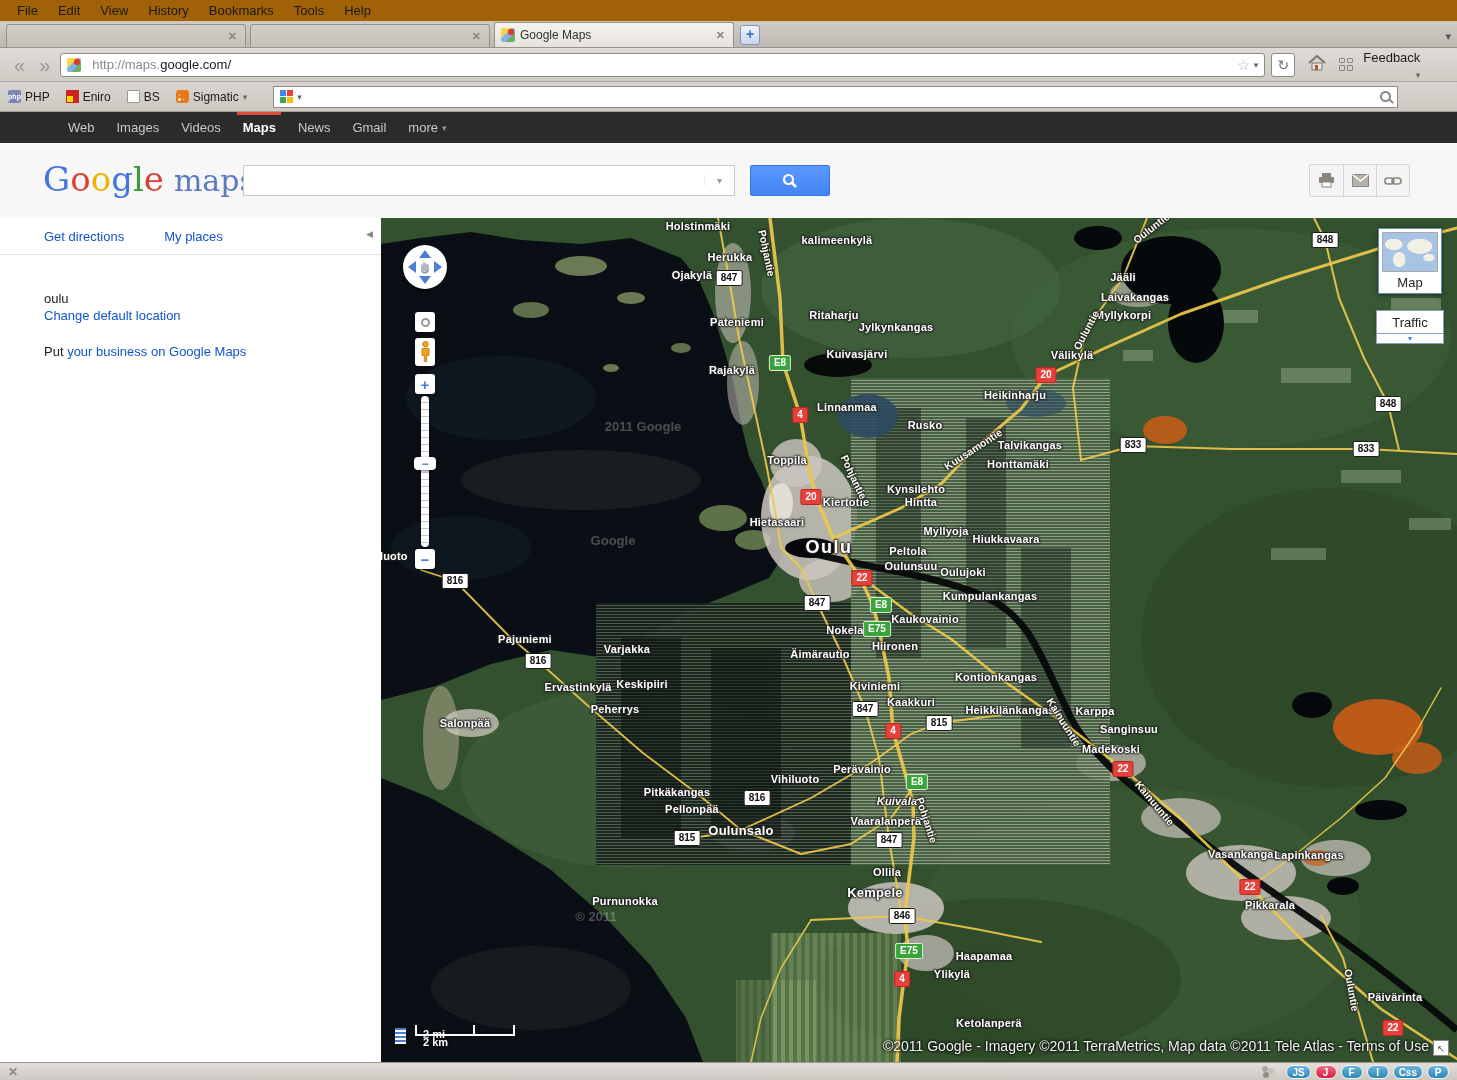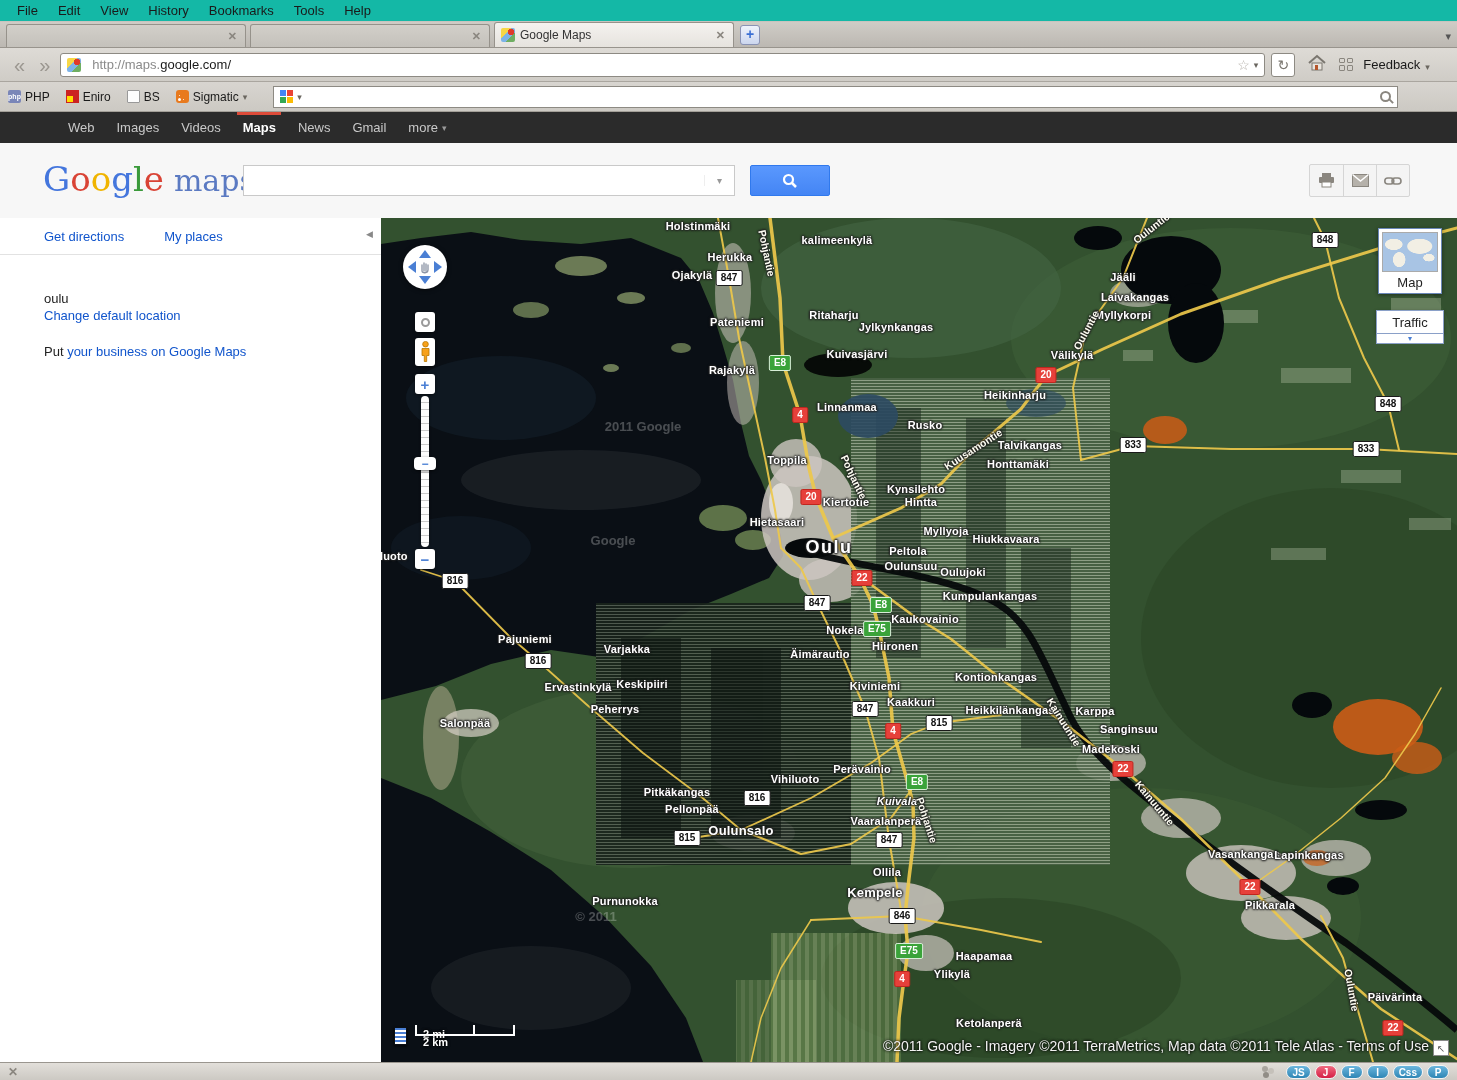--- a/index.html
+++ b/index.html
@@ -1,20 +1,20 @@
 <!DOCTYPE html>
 <html><head>
 <meta charset="utf-8">
 <style>
   * { margin:0; padding:0; box-sizing:border-box; }
   html,body { width:1457px; height:1080px; overflow:hidden; background:#d6d2cd;
     font-family:"Liberation Sans",sans-serif; }
   .abs { position:absolute; }
   
-  #menubar { left:0; top:0; width:1457px; height:22px; background:#14b8a6;
+  #menubar { left:0; top:0; width:1457px; height:22px; background:#a16207;
     border-bottom:1px solid #c8c4be; display:flex; align-items:center; padding-left:8px; gap:2px; }
   .menu-item { font-size:13px; color:#1a1a1a; padding:2px 9px; cursor:default; }
   #tabbar { left:0; top:22px; width:1457px; height:26px;
     background:linear-gradient(#cfccc6,#bcb8b2); border-bottom:1px solid #98948d;
     display:flex; align-items:flex-end; padding-left:6px; }
   .tab { width:240px; height:23px; margin-right:4px; background:linear-gradient(#d2cfc9,#c4c1bb);
     border:1px solid #96928b; border-bottom:none; border-radius:3px 3px 0 0;
     display:flex; align-items:center; padding:0 6px; font-size:12px; color:#333; }
   .tab.active { background:linear-gradient(#f4f2ef,#e6e3de); height:25px; }
   .tab-title { flex:1; overflow:hidden; white-space:nowrap; }
@@ -35,21 +35,21 @@
     display:flex; align-items:center; padding:0 6px; gap:6px; max-width:1205px; }
   #urlbar .url-text { font-size:13px; }
   .url-dim { color:#8a8a8a; } .url-domain { color:#1a1a1a; }
   .urlbar-right { margin-left:auto; display:flex; align-items:center; gap:4px; color:#9a968f; }
   .star-icon { font-size:14px; color:#b5b1aa; }
   .dd { font-size:9px; color:#6a665f; }
   .reload-box { width:24px; height:24px; border:1px solid #8d8a83; border-radius:3px;
     background:#fff; color:#7a766f; font-size:14px; text-align:center; line-height:22px; }
   .grid-icon { display:inline-grid; grid-template-columns:6px 6px; grid-template-rows:5px 6px; gap:2px; }
   .grid-icon span { border:1.5px solid #8a867f; border-radius:1px; }
-  .feedback { font-size:13px; color:#1a1a1a; display:flex; align-items:flex-end; gap:5px; padding:0 4px; }
+  .feedback { font-size:13px; color:#1a1a1a; display:flex; align-items:flex-end; gap:5px; padding:0 4px;flex-direction:column; }
   #bookbar { left:0; top:82px; width:1457px; height:30px; background:linear-gradient(#d8d5d0,#ccc9c3);
     border-bottom:1px solid #a39f98; display:flex; align-items:center; padding:0 8px; gap:14px; }
   .bm { display:flex; align-items:center; gap:4px; font-size:12px; color:#1a1a1a; }
   .bm-icon { width:13px; height:13px; display:inline-block; }
   .icon-php { background:#7a86b8; color:#fff; font-size:7px; font-weight:bold; line-height:13px;
     text-align:center; border-radius:2px; }
   .icon-eniro { background:#cc2222; position:relative; }
   .icon-eniro::after { content:""; position:absolute; left:1px; bottom:1px; width:6px; height:6px; background:#ffdd00; }
   .icon-page { background:#fdfdfd; border:1px solid #999; border-radius:1px; }
   .icon-rss { background:#e87a1e; border-radius:3px; position:relative; }

